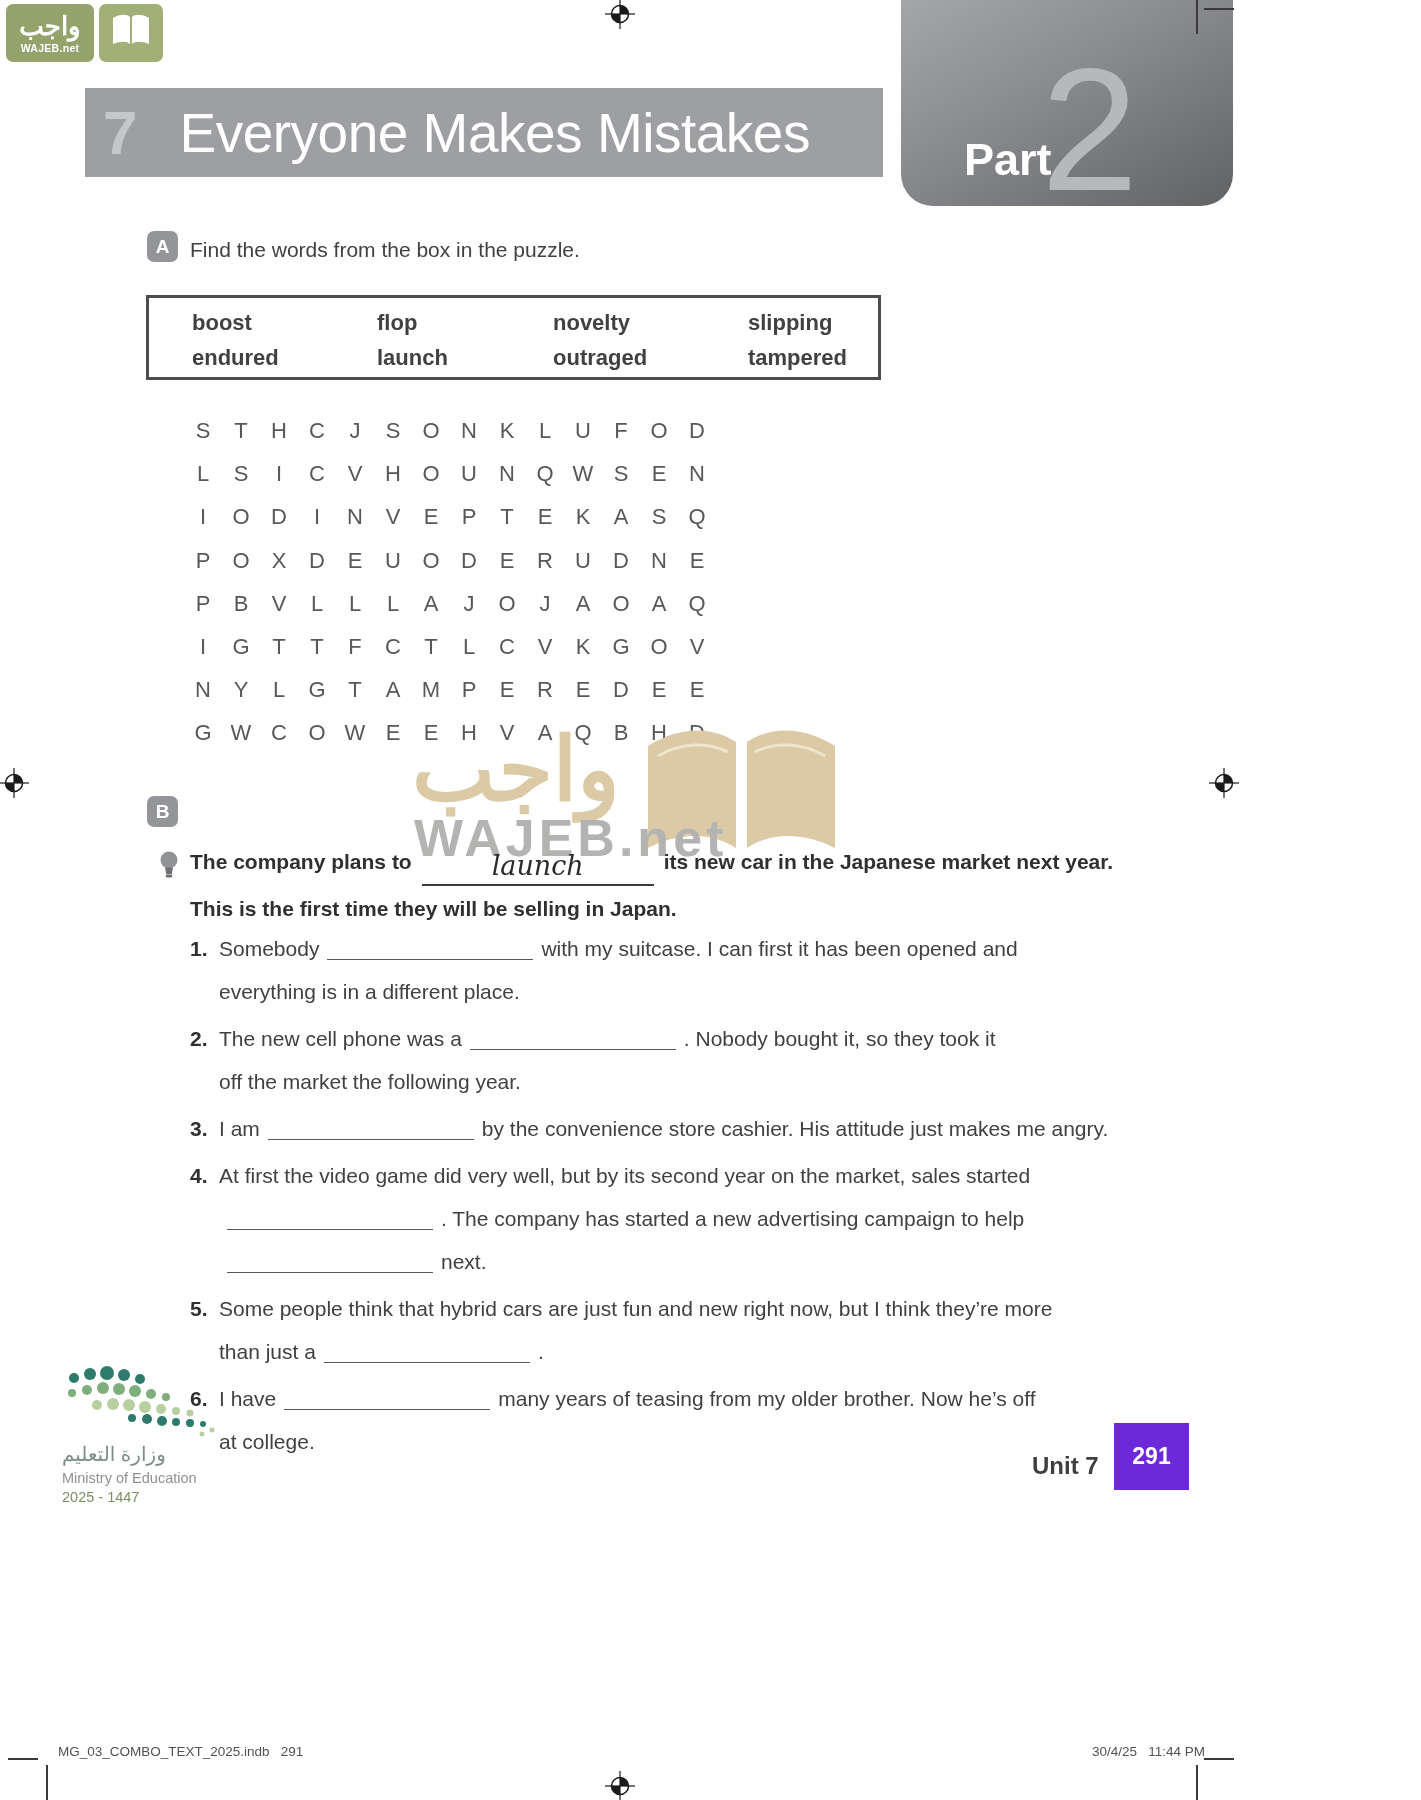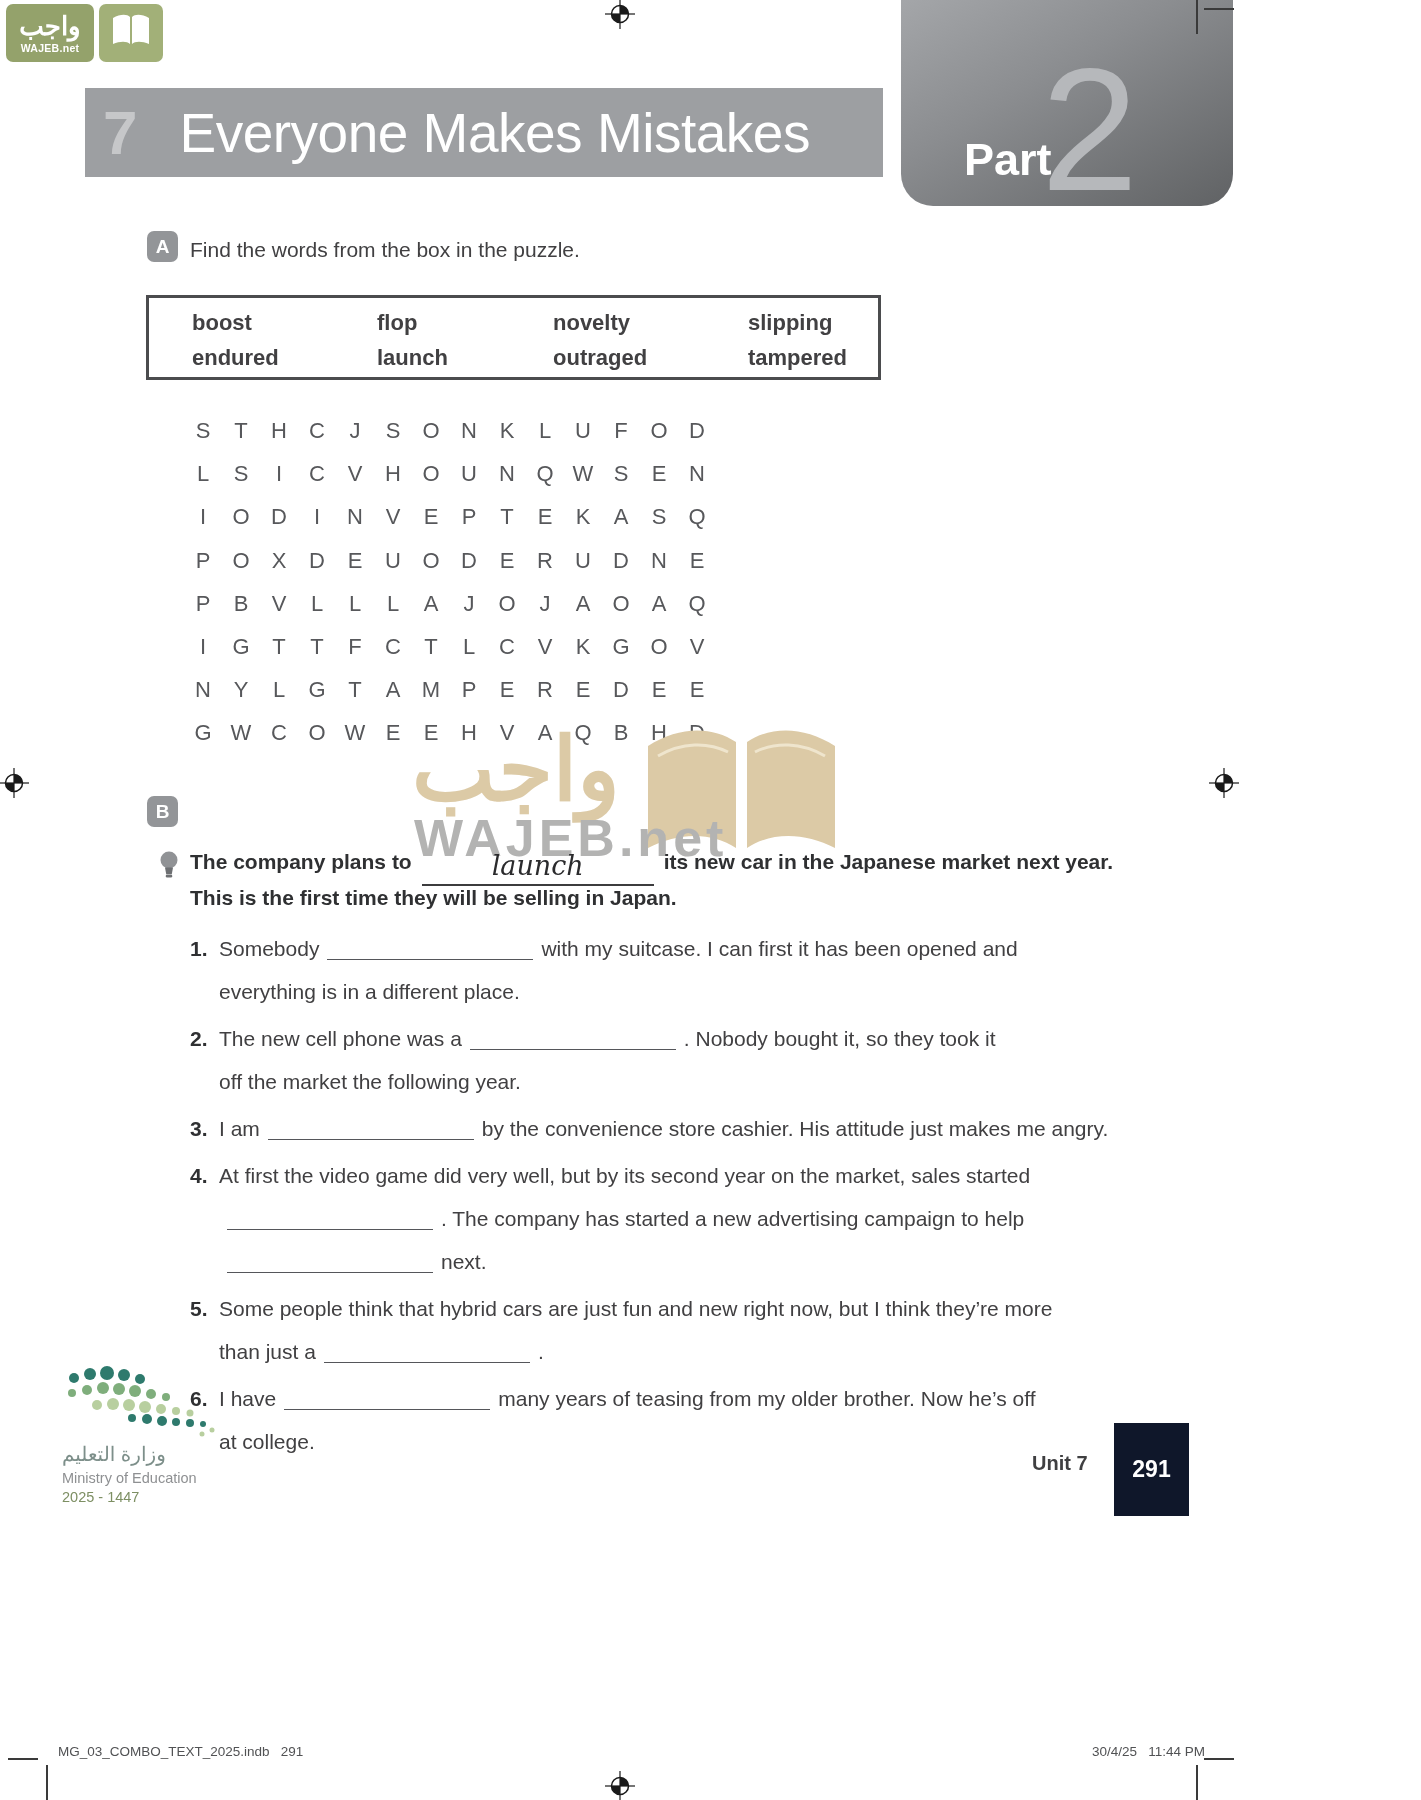--- a/index.html
+++ b/index.html
@@ -58,43 +58,43 @@
     color:#dccaa6; line-height:1.05; }
   .watermark-book { position:absolute; left:222px; top:-2px; }
   .watermark-site { position:absolute; left:2px; top:84px; font-size:52px; font-weight:bold;
     color:#b3b3b2; letter-spacing:4px; }
 
   
   .example { position:absolute; left:158px; top:846px; display:flex; z-index:2; }
   .bulb { width:22px; margin-right:10px; margin-top:4px; flex-shrink:0; }
   .example-text { font-size:21px; font-weight:bold; color:#2f3032; white-space:nowrap; }
   .example-line1 { line-height:32px; }
-  .example-line2 { }
+  .example-line2 { margin-top:11px; }
   .answer-blank { display:inline-block; width:232px; border-bottom:2px solid #3c3c3e;
     text-align:center; margin:0 10px; vertical-align:-6px; }
   .answer { font-family:"DejaVu Serif", serif; font-style:italic; font-weight:normal;
     font-size:27px; line-height:1.1; color:#2b2b2d; }
 
   
   .items { position:absolute; left:190px; top:927px; z-index:2; }
   .item { display:flex; margin-bottom:4px; }
   .item-num { width:29px; font-weight:bold; font-size:21px; line-height:43px; flex-shrink:0; color:#2f3032; }
   .item-line { font-size:21px; line-height:43px; white-space:nowrap; color:#414042; }
   .blank { display:inline-block; width:206px; border-bottom:1.5px solid #55565a;
     height:14px; margin:0 8px; vertical-align:-4px; }
 
   
   .ministry { position:absolute; left:62px; top:1366px; width:200px; z-index:1; }
   .ministry-arabic { font-size:20px; color:#7d8f8a; letter-spacing:1px; margin-top:0; }
   .ministry-en { font-size:14.5px; color:#8e9092; margin-top:4px; }
   .ministry-years { font-size:14.5px; color:#7d8f63; margin-top:3px; }
 
   
-  .unit-label { position:absolute; left:1032px; top:1452px; font-size:20px; font-weight:bold; color:#3f3f41; }
-  .page-box { position:absolute; left:1114px; top:1423px; width:75px; height:93px; background:#0f172a;
+  .unit-label { position:absolute; left:1032px; top:1452px; font-size:24px; font-weight:bold; color:#3f3f41; }
+  .page-box { position:absolute; left:1114px; top:1423px; width:75px; height:67px; background:#6d28d9;
     display:flex; align-items:center; justify-content:center; }
   .page-number { color:#ffffff; font-size:23px; font-weight:bold; }
 
   
   .footer-left { position:absolute; left:58px; top:1744px; font-size:13.5px; color:#515254; white-space:pre; }
   .footer-right { position:absolute; left:1092px; top:1744px; font-size:13.5px; color:#515254; white-space:pre; }
 
   
   .regmark { position:absolute; width:30px; height:30px; }
   .trim { position:absolute; background:#3a3a3a; }

